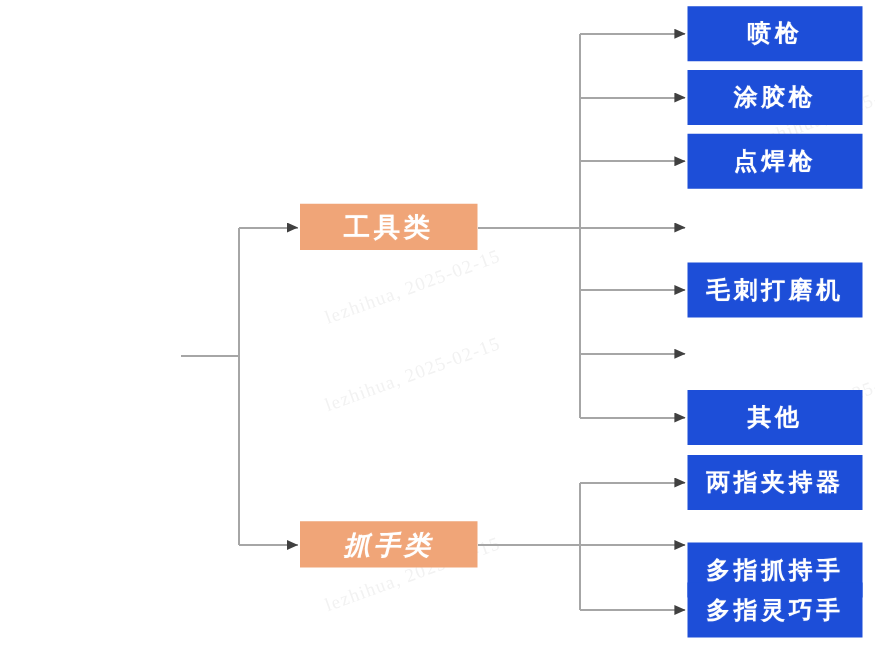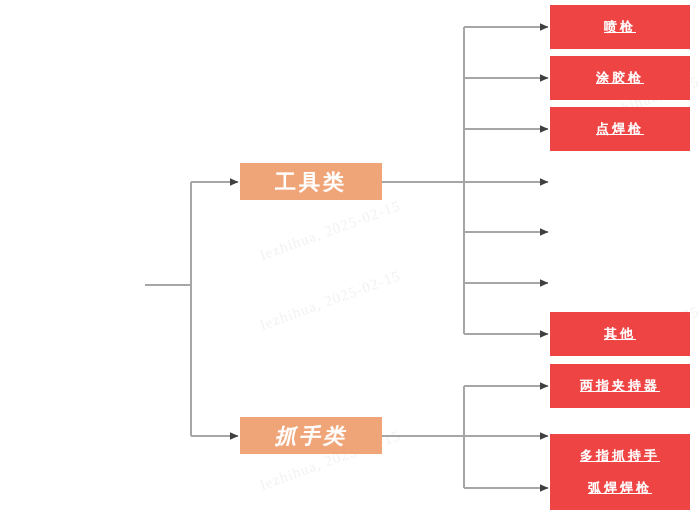--- a/index.html
+++ b/index.html
@@ -80,24 +80,23 @@
     font-size: 21px;
     font-weight: bold;
   }
   .branch-tools    { top: 163px; }
   .branch-grippers { top: 417px; font-style: italic; }
 
   .node-leaf {
     left: 550px;
     width: 140px;
     height: 44px;
-    background: #ef4444;
-    font-size: 13px;
+    background: #1d4ed8;
+    font-size: 19px;
     font-weight: bold;
-    text-decoration: underline;
   }
 </style>
 </head>
 <body>
 
 <div id="diagram">
 
   <div class="watermark wm1">lezhihua, 2025-02-15</div>
   <div class="watermark wm2">lezhihua, 2025-02-15</div>
   <div class="watermark wm3">lezhihua, 2025-02-15</div>
@@ -135,19 +134,20 @@
     </g>
   </svg>
 
 
   <div class="node node-branch branch-tools">工具类</div>
   <div class="node node-branch branch-grippers">抓手类</div>
 
   <div class="node node-leaf" style="top:5px">喷枪</div>
   <div class="node node-leaf" style="top:56px">涂胶枪</div>
   <div class="node node-leaf" style="top:107px">点焊枪</div>
+  <div class="node node-leaf" style="top:210px">毛刺打磨机</div>
   <div class="node node-leaf" style="top:364px">两指夹持器</div>
 
   <div class="node node-leaf" style="top:312px">其他</div>
   <div class="node node-leaf" style="top:434px">多指抓持手</div>
-  <div class="node node-leaf" style="top:466px">弧焊焊枪</div>
+  <div class="node node-leaf" style="top:466px">多指灵巧手</div>
 
 </div>
 
 </body></html>

